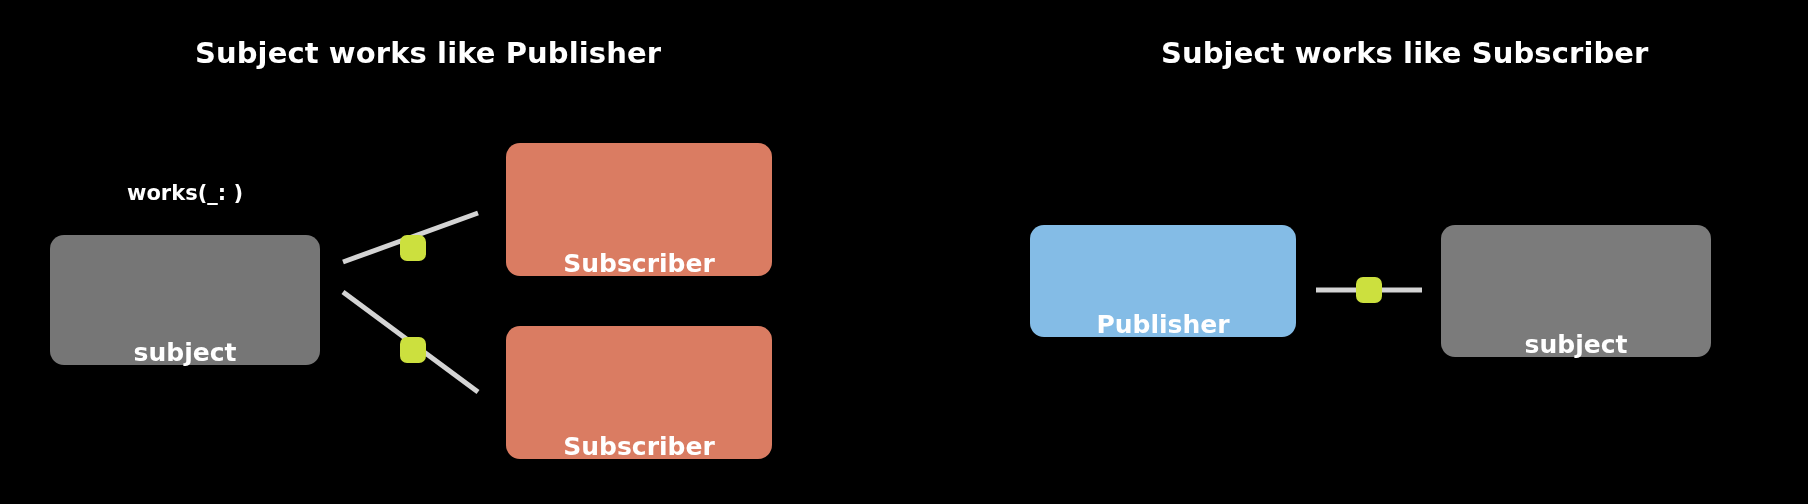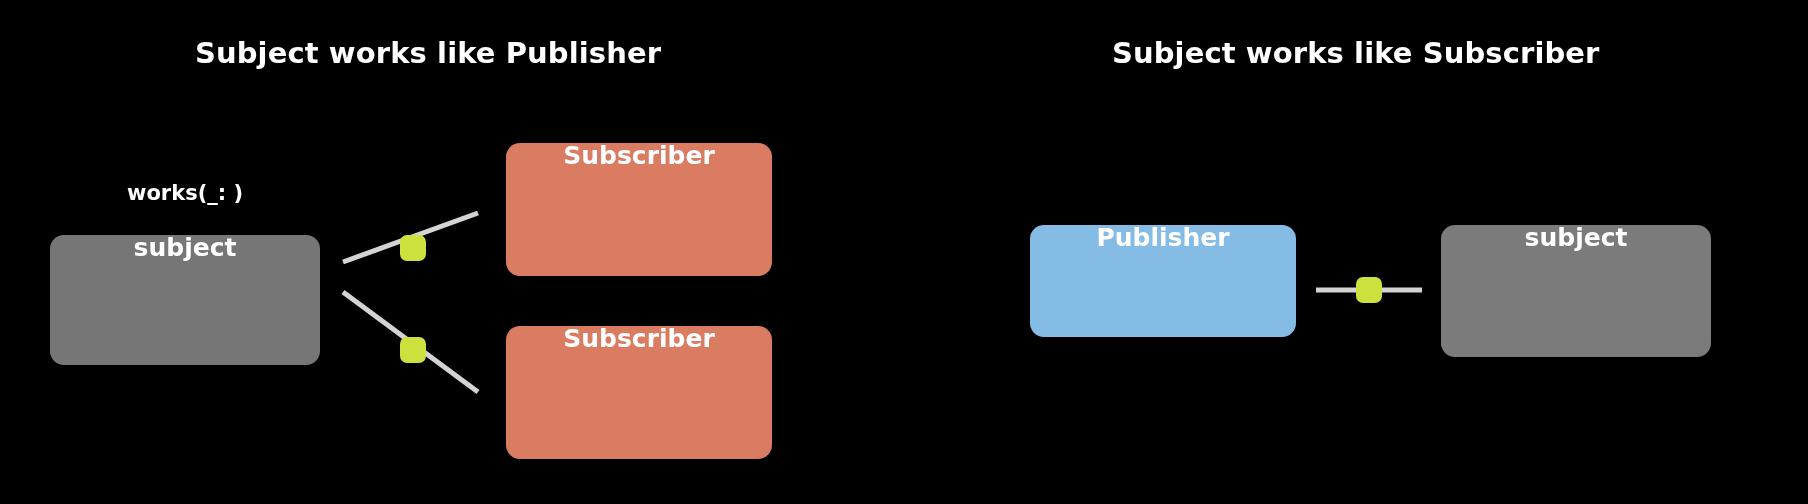--- a/index.html
+++ b/index.html
@@ -24,28 +24,28 @@
   .panel-title {
     position: absolute;
     color: #ffffff;
     font-weight: bold;
     font-size: 29px;
     letter-spacing: 0.1px;
     white-space: nowrap;
     line-height: 1;
   }
   #title-left  { left: 195px;  top: 39px; }
-  #title-right { left: 1112px; top: 39px; }
+  #title-right { left: 1161px; top: 39px; }
 
   
   .node {
     position: absolute;
     border-radius: 14px;
     display: flex;
-    align-items: flex-start;
+    align-items: flex-end;
     justify-content: center;
     box-sizing: border-box;
   }
   .node-label {
     color: #ffffff;
     font-weight: bold;
     font-size: 25px;
     line-height: 1;
     white-space: nowrap;
   }

